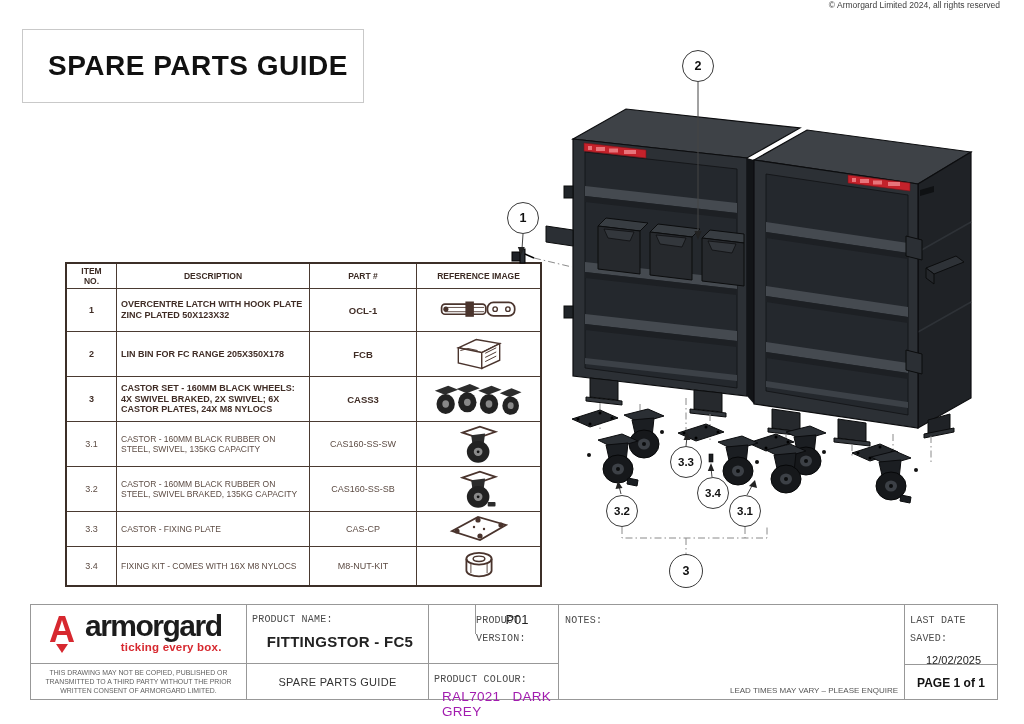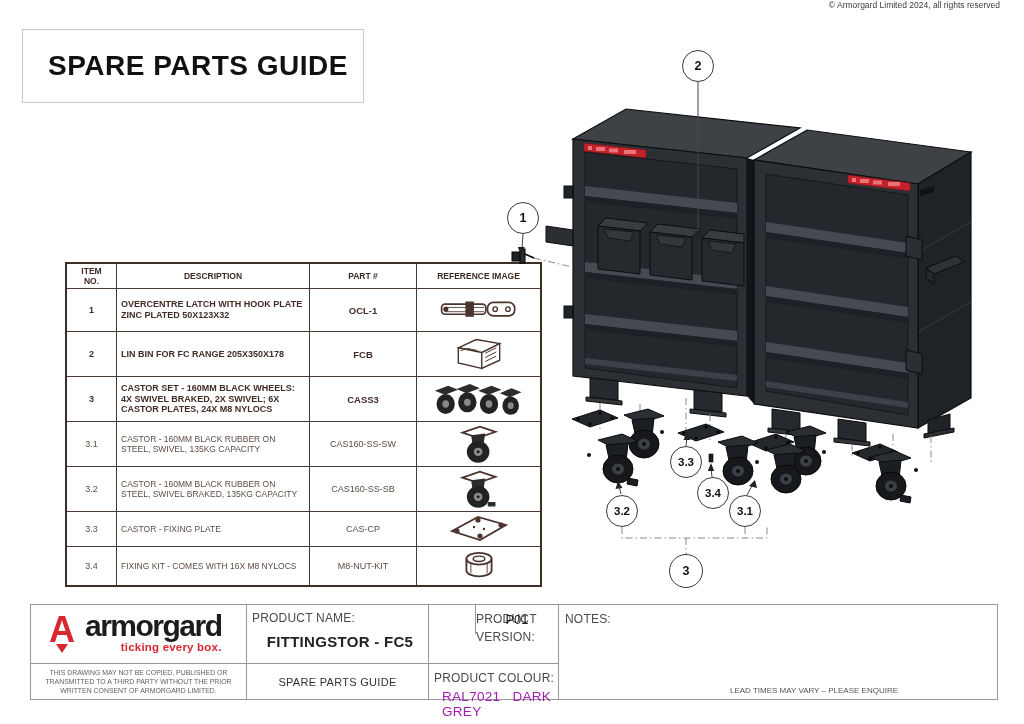--- a/index.html
+++ b/index.html
@@ -28,21 +28,21 @@
            font-weight:bold;font-size:12.5px;color:#111;box-sizing:border-box;}
   
   #footer{position:absolute;left:30px;top:604px;width:966px;height:94px;border:1px solid #989898;
           background:#fff;box-sizing:content-box;}
   .fcol{position:absolute;top:0;height:94px;border-left:1px solid #989898;box-sizing:border-box;}
   #fc1{left:0;width:215px;border-left:none;}
   #fc2{left:215px;width:182px;}
   #fc3{left:397px;width:130px;}
   #fc4{left:527px;width:346px;}
   #fc5{left:873px;width:93px;}
-  .flabel{font-size:12px;color:#4a4a4a;letter-spacing:.2px;}
+  .flabel{font-size:10px;color:#4a4a4a;letter-spacing:.2px;font-family:Liberation Mono, monospace;}
   .cell{position:absolute;left:0;right:0;box-sizing:border-box;}
   .bline{border-top:1px solid #989898;}
   
   #logo{position:absolute;left:12px;top:6px;display:flex;align-items:flex-start;}
   #logo-word{font-size:30px;font-weight:bold;color:#1c1c1c;letter-spacing:-1.5px;line-height:30px;}
   #logo-tag{font-size:11.5px;font-weight:bold;color:#d7282f;margin-top:0px;letter-spacing:.2px;}
   #disclaimer{font-size:6.9px;color:#5f5f5f;text-align:center;line-height:1.3;padding:5px 8px 0 8px;}
   .pname{font-size:15px;font-weight:bold;color:#222;text-align:center;margin-top:7px;letter-spacing:.3px;}
   .doc2{font-size:11px;color:#333;text-align:center;margin-top:12px;letter-spacing:.3px;}
   .vval{font-size:13px;color:#222;text-align:center;}
@@ -452,15 +452,24 @@
       </div>
     </div>
 
     <div id="fc4" class="fcol">
       <div class="cell" style="top:0;height:94px;padding:4px 0 0 6px;">
         <span class="flabel">NOTES:</span>
         <div id="leadtimes">LEAD TIMES MAY VARY – PLEASE ENQUIRE</div>
       </div>
     </div>
 
+    <div id="fc5" class="fcol">
+      <div class="cell" style="top:0;height:59px;padding:4px 0 0 5px;">
+        <span class="flabel">LAST DATE SAVED:</span>
+        <div class="dateval">12/02/2025</div>
+      </div>
+      <div class="cell bline" style="top:59px;height:35px;">
+        <div class="pageval">PAGE 1 of 1</div>
+      </div>
+    </div>
 
   </div>
 </div>
 
 </body></html>

